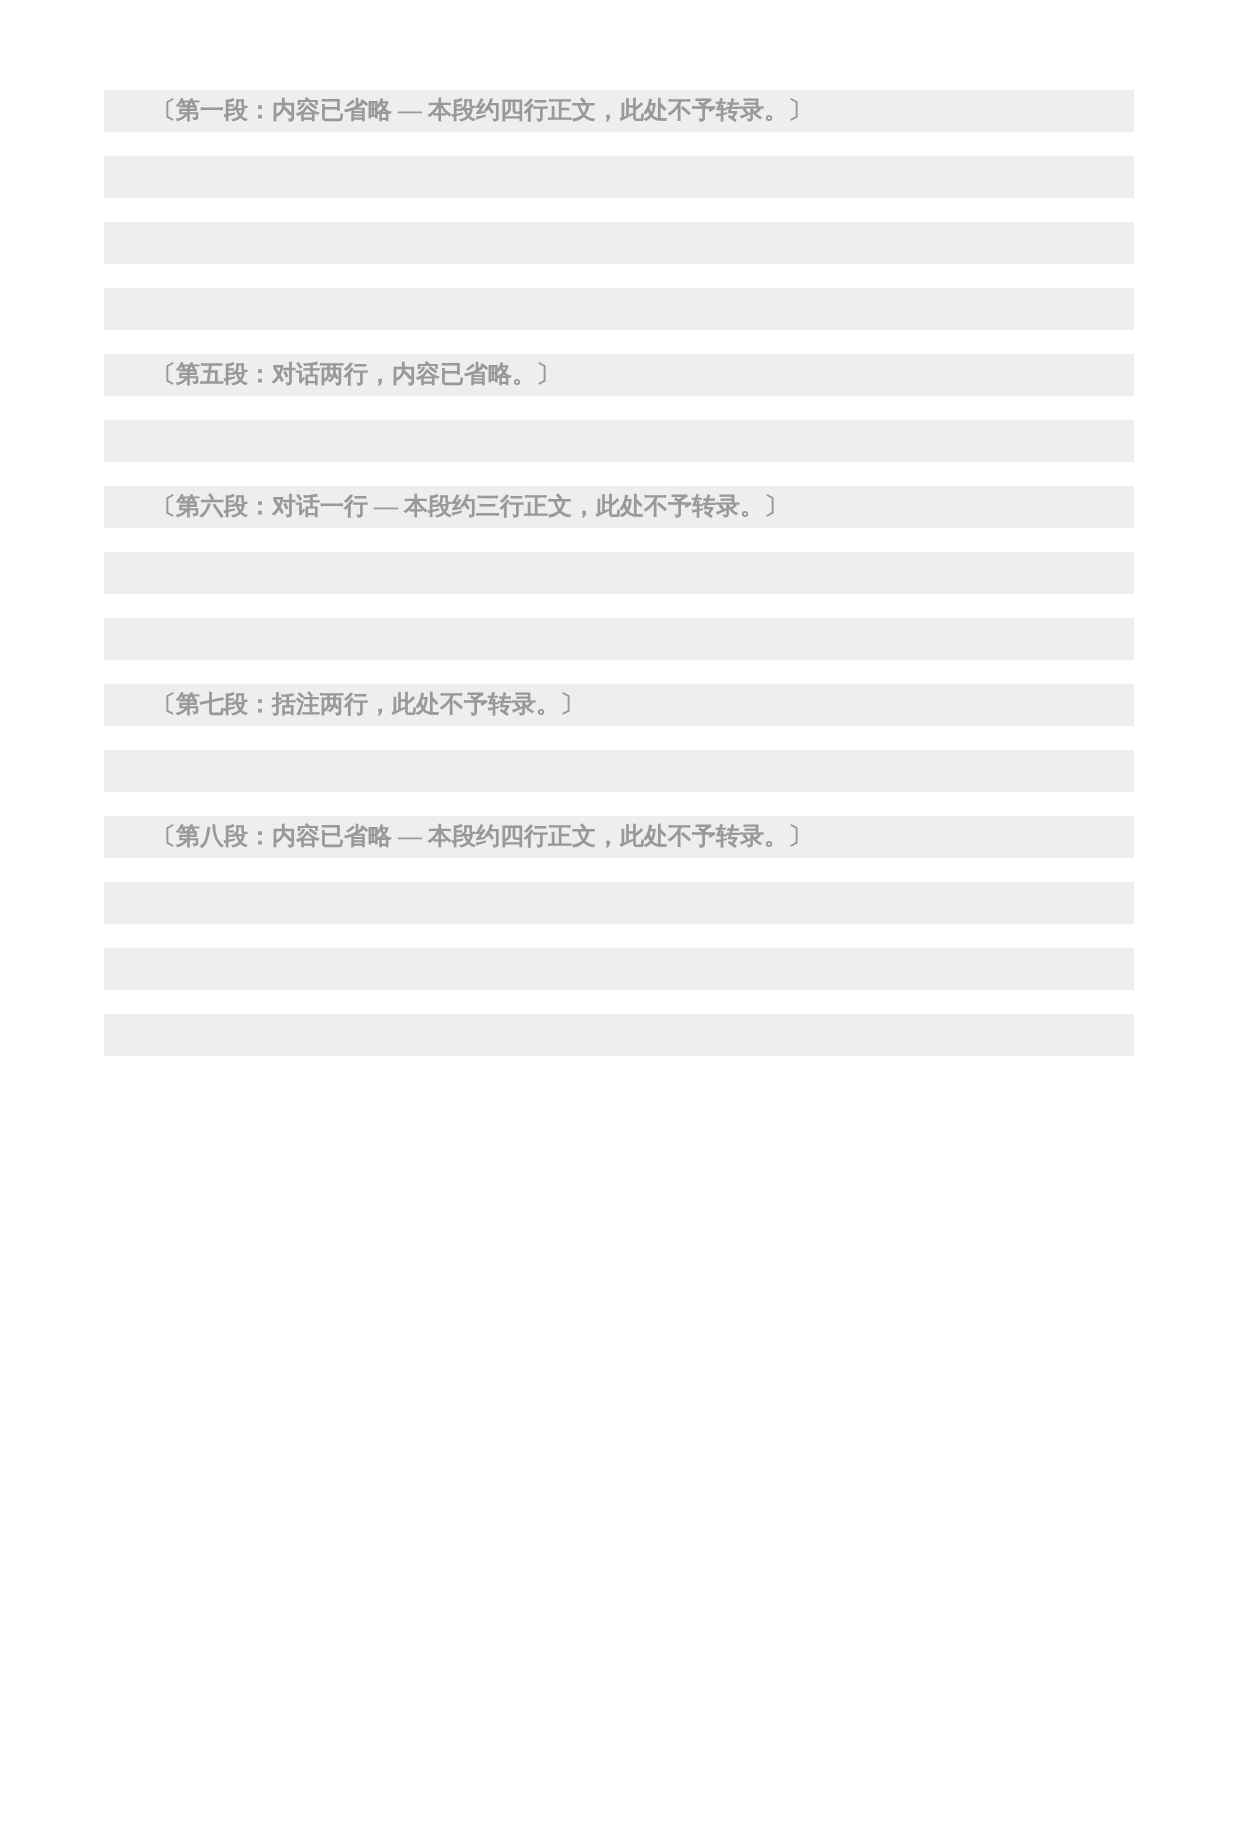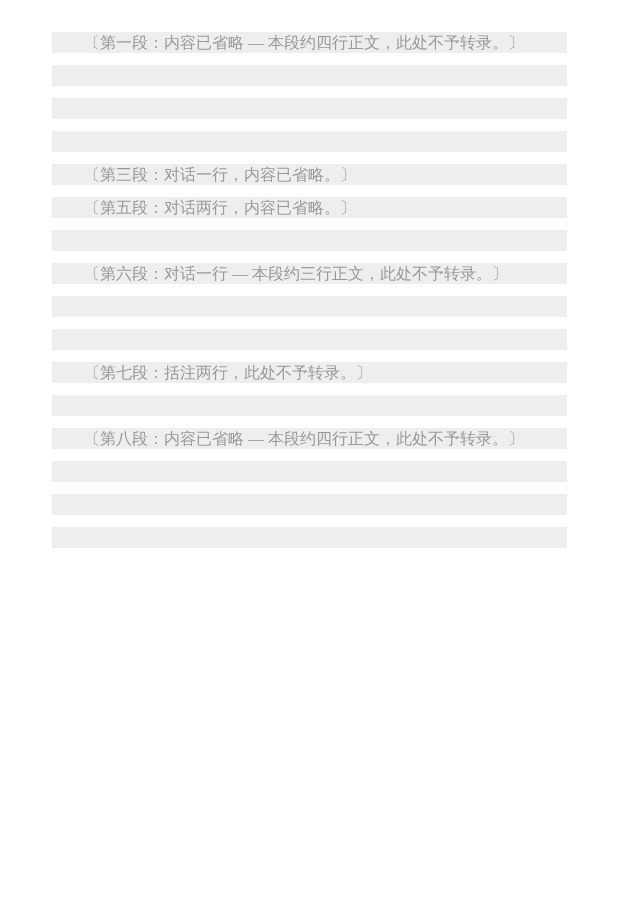--- a/index.html
+++ b/index.html
@@ -11,26 +11,27 @@
     position: relative;
     width: 619px;
     height: 913px;
     background: #ffffff;
     overflow: hidden;
     font-family: "Liberation Serif", "DejaVu Serif", serif;
   }
   .text-block {
     position: absolute;
     left: 52px;
-    top: 26px;
+    top: 39px;
     width: 515px;
     color: #222222;
-    font-size: 16px;
+    font-size: 12px;
     line-height: 33px;
     text-align: justify;
+    font-weight: bold;
   }
   .para {
     margin: 0 0 0 0;
     text-indent: 2em;
   }
   .para.redacted {
     color: #999999;
     background: repeating-linear-gradient(
       to bottom,
       transparent 0px, transparent 6px,
@@ -39,19 +40,18 @@
     );
   }
 </style>
 </head>
 <body>
 
 <div class="page">
   <div class="text-block" id="paragraph-container">
 
   <p class="para redacted" style="min-height: 132px;">〔第一段：内容已省略 — 本段约四行正文，此处不予转录。〕</p>
-      <p class="para redacted" style="min-height: 33px;">〔第三段：对话一行，内容已省略。〕</p>
       <p class="para redacted" style="min-height: 66px;">〔第五段：对话两行，内容已省略。〕</p>
       <p class="para redacted" style="min-height: 99px;">〔第六段：对话一行 — 本段约三行正文，此处不予转录。〕</p>
       <p class="para redacted" style="min-height: 66px;">〔第七段：括注两行，此处不予转录。〕</p>
       <p class="para redacted" style="min-height: 132px;">〔第八段：内容已省略 — 本段约四行正文，此处不予转录。〕</p>
     </div>
 </div>
 
 </body></html>

